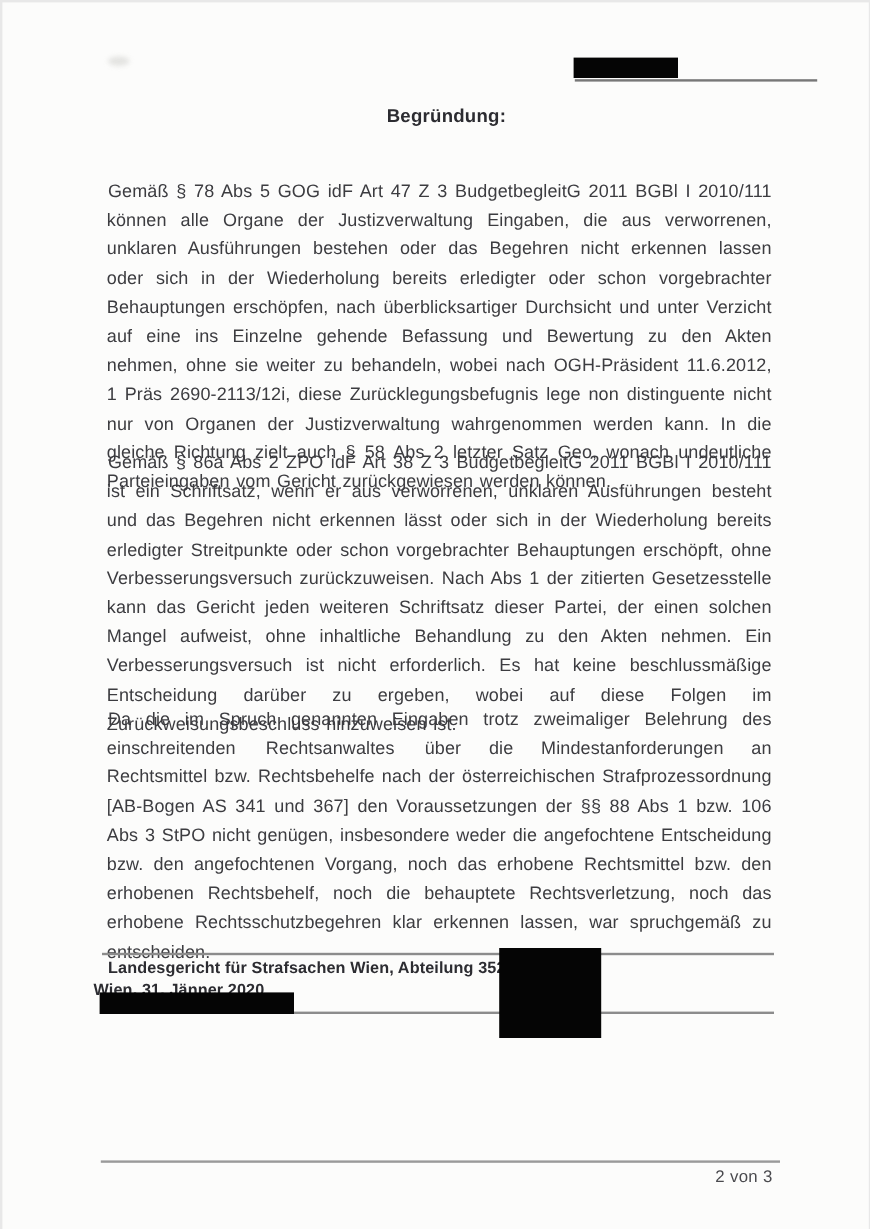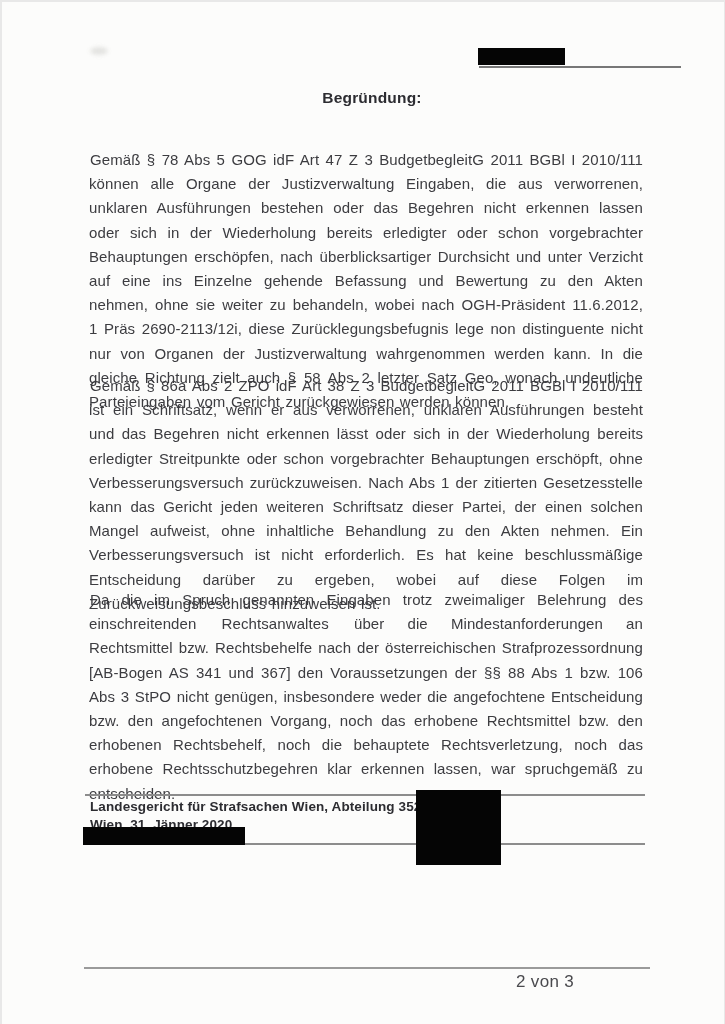--- a/index.html
+++ b/index.html
@@ -43,33 +43,33 @@
   .para-3 { top: 585px; }
   .underlined { text-underline-offset: 2px; }
   
   .sig-rule-top { left: 83px; top: 792px; width: 560px; }
   .sig-court {
     position: absolute; left: 87px; top: 795px;
     font-size: 13.5px; font-weight: bold; line-height: 18px;
     color: #2c2c31; letter-spacing: .1px;
   }
   .sig-date {
-    position: absolute; left: 87px; top: 813px;
+    position: absolute; left: 75px; top: 813px;
     font-size: 13.5px; font-weight: bold; line-height: 18px;
     color: #2c2c31; letter-spacing: .1px;
   }
   .redaction-signature { left: 81px; top: 825px; width: 162px; height: 18px; }
   .sig-rule-bottom { left: 243px; top: 841px; width: 400px; }
   .redaction-stamp { left: 414px; top: 788px; width: 85px; height: 75px; z-index: 3; }
   
   .footer-rule { left: 82px; top: 965px; width: 566px; background: #9a9a9a; }
   .page-number {
     position: absolute; left: 443px; top: 969px; width: 200px;
-    text-align: center;
-    font-size: 17px; color: #4a4a4e; letter-spacing: .3px;
+    text-align: right;
+    font-size: 14px; color: #4a4a4e; letter-spacing: .3px;
   }
 </style>
 </head>
 <body>
 
 <div class="page">
 
   <div class="smudge"></div>
 
   <div class="redaction redaction-header"></div>

